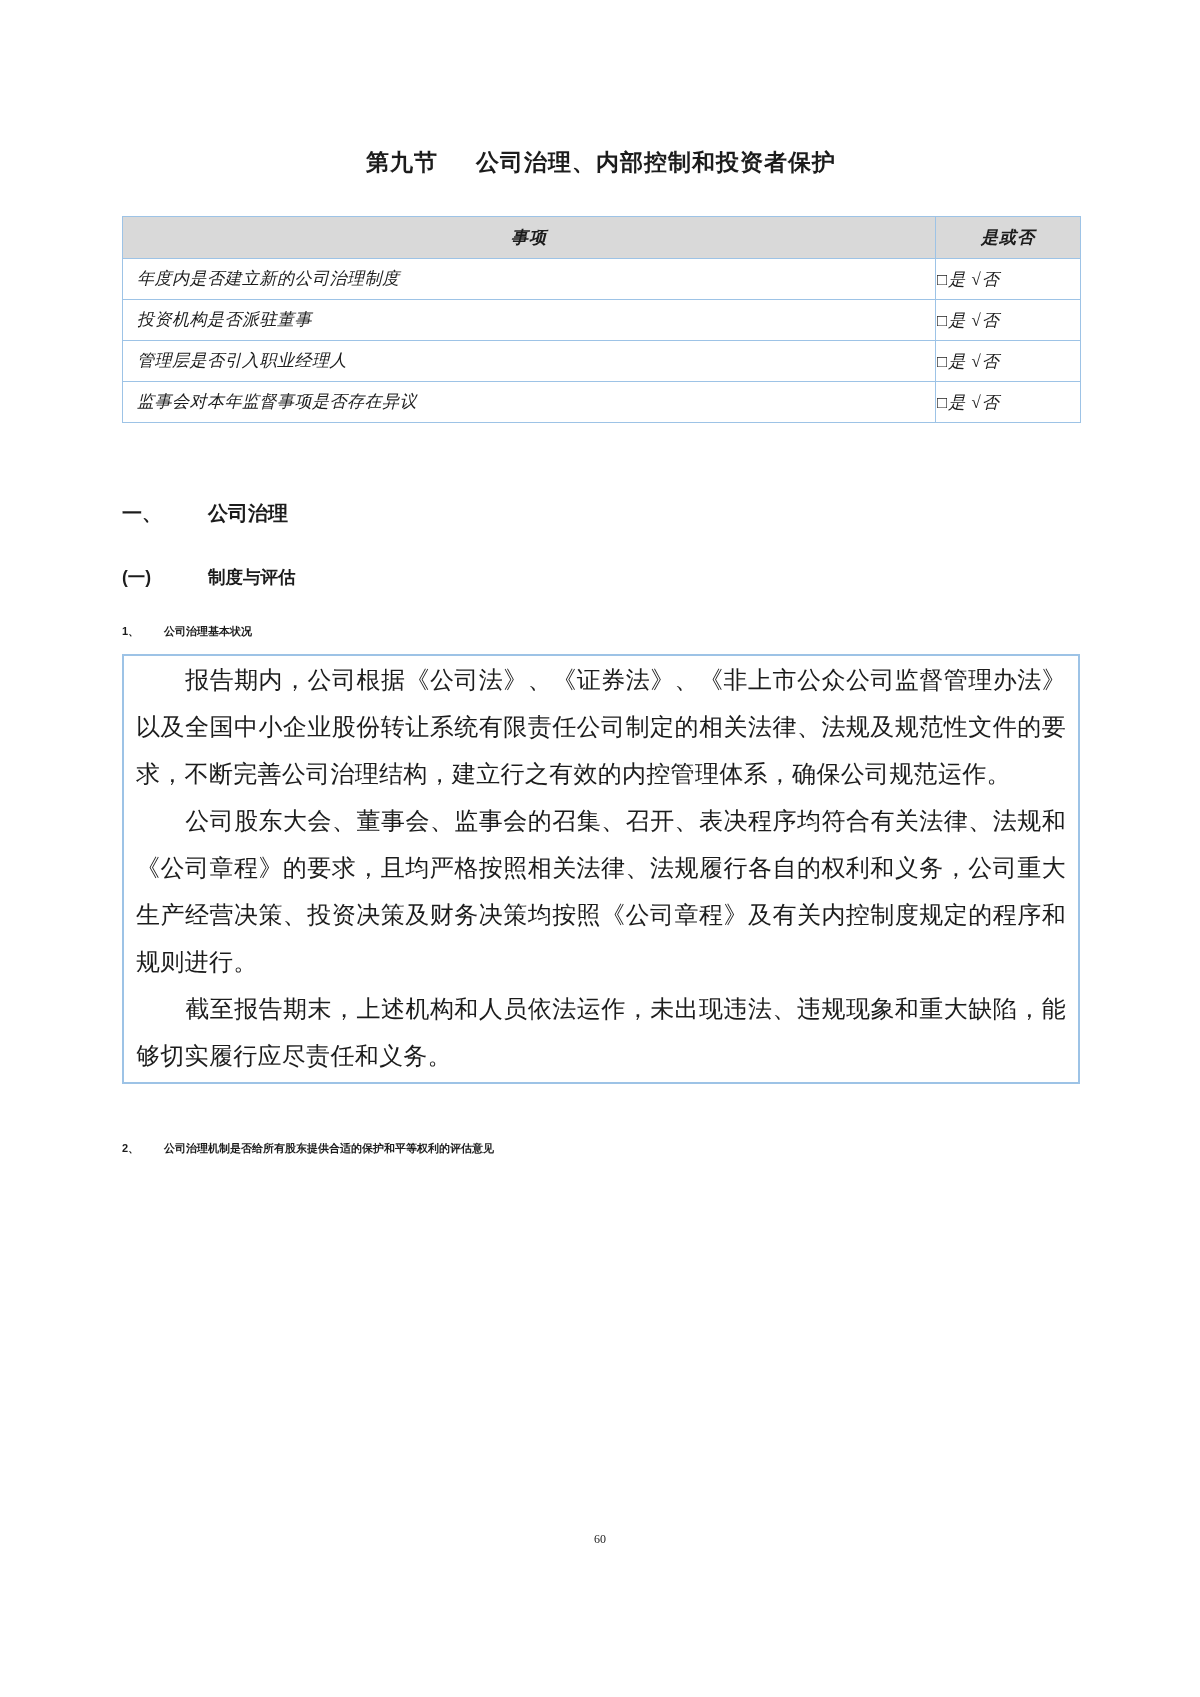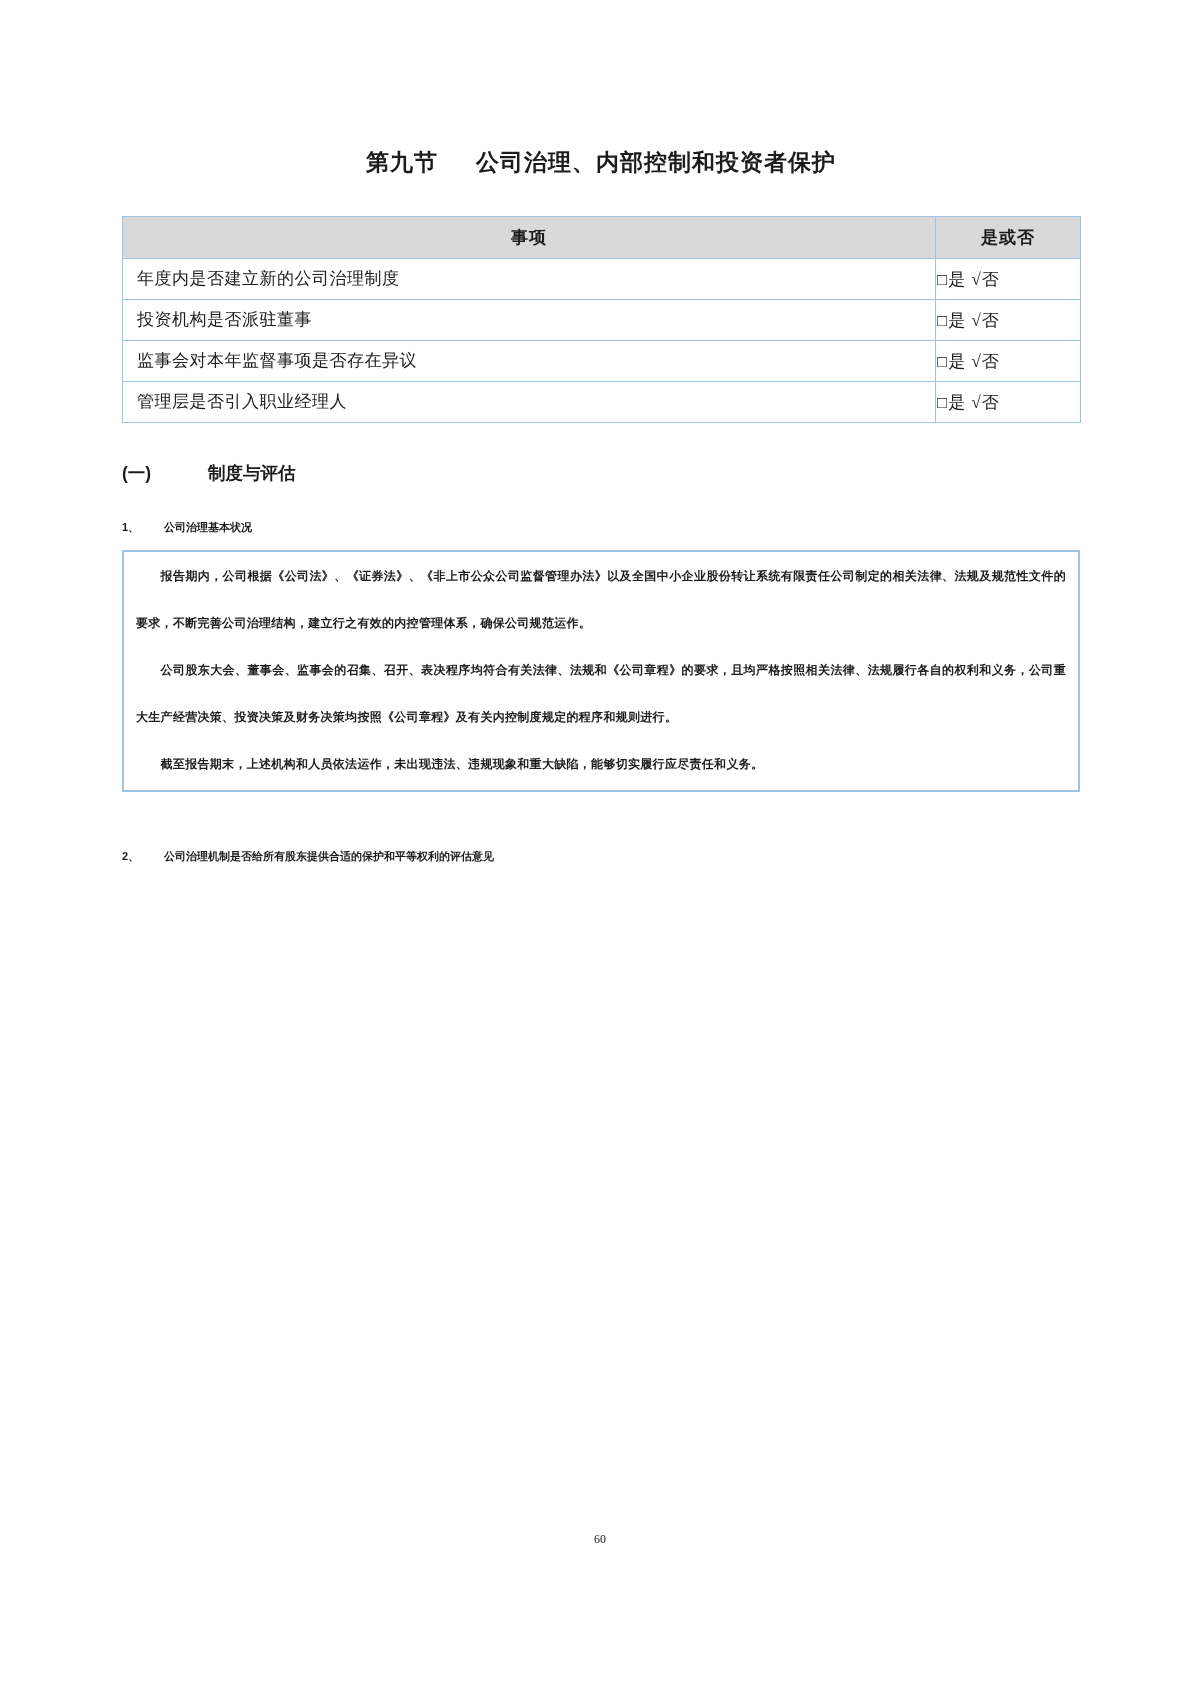--- a/index.html
+++ b/index.html
@@ -28,20 +28,21 @@
   }
   .doc-title .title-text { margin-left: 38px; }
 
   
   .gov-table {
     margin-top: 38px;
     width: 958px;
     border-collapse: collapse;
     table-layout: fixed;
     font-size: 17px;
+    font-style: italic;
   }
   .gov-table th, .gov-table td {
     border: 1.5px solid #9DC3E6;
   }
   .gov-table th {
     height: 39px;
     background: #D9D9D9;
     font-weight: bold;
     text-align: center;
     font-size: 17px;
@@ -79,26 +80,25 @@
   
   .text-box {
     margin-top: 10px;
     width: 958px;
     box-sizing: border-box;
     border: 2px solid #9DC3E6;
     padding: 1px 12px 2px 12px;
   }
   .text-box p {
     margin: 0;
-    font-size: 12px;
+    font-size: 24px;
     line-height: 47px;
     text-align: justify;
     text-indent: 2.05em;
     letter-spacing: 0.3px;
-    font-weight: bold;
   }
   .text-box.box2 { margin-top: 12px; }
   .text-box.box2 p { line-height: 46px; }
   .h-item2 { margin-top: 52px; }
 
   
   .page-number {
     position: absolute;
     left: 0;
     right: 0;
@@ -130,30 +130,33 @@
     <tbody>
       <tr>
         <td class="item-cell">年度内是否建立新的公司治理制度</td>
         <td class="answer-cell">□是 √否</td>
       </tr>
       <tr>
         <td class="item-cell">投资机构是否派驻董事</td>
         <td class="answer-cell">□是 √否</td>
       </tr>
       <tr>
-        <td class="item-cell">监事会对本年监督事项是否存在异议</td>
+        <td class="item-cell">管理层是否引入职业经理人</td>
         <td class="answer-cell">□是 √否</td>
       </tr>
       <tr>
-        <td class="item-cell">管理层是否引入职业经理人</td>
+        <td class="item-cell">监事会对本年监督事项是否存在异议</td>
         <td class="answer-cell">□是 √否</td>
       </tr>
     </tbody>
   </table>
 
+  <div class="heading h-sec1">
+    <span class="h-num">一、</span><span>公司治理</span>
+  </div>
 
   <div class="heading h-sub1">
     <span class="h-num">(一)</span><span>制度与评估</span>
   </div>
 
   <div class="heading h-item">
     <span class="h-num">1、</span><span>公司治理基本状况</span>
   </div>
 
   <div class="text-box">

